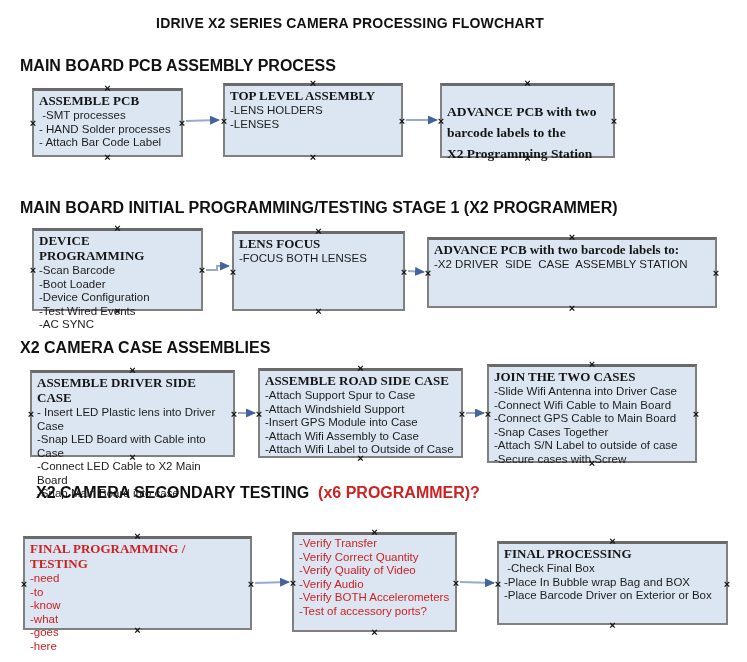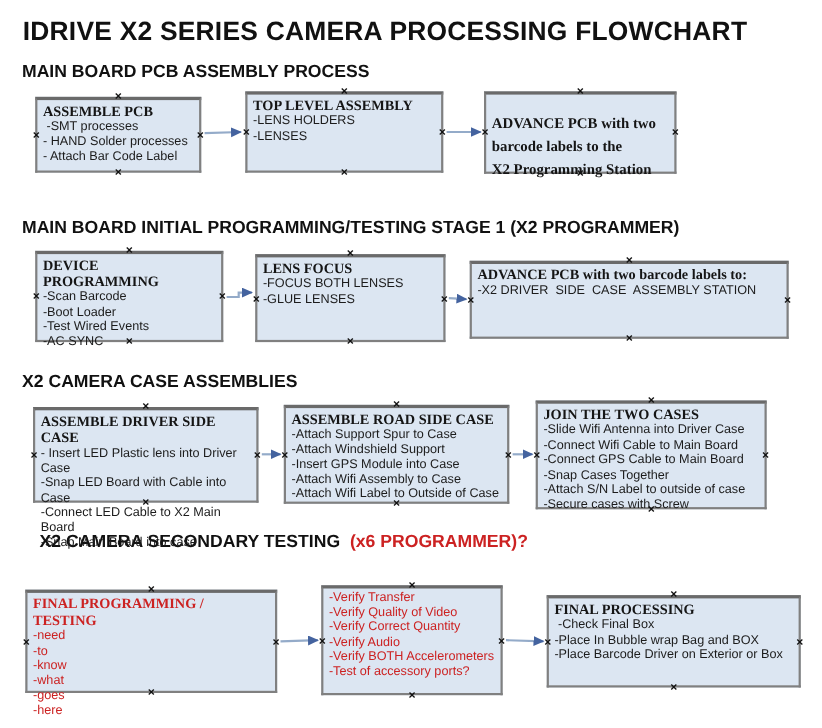--- a/index.html
+++ b/index.html
@@ -5,21 +5,21 @@
   html,body { margin:0; padding:0; }
   body {
     width:747px; height:662px; position:relative;
     background:#ffffff; overflow:hidden;
     font-family:"Liberation Sans", sans-serif;
     --red:#cc2222; --box-fill:#dce6f2; --box-border:#808080;
     --arrow-line:#94abc9; --arrow-head:#44639f;
   }
   .page-title {
     position:absolute; top:15px; left:0; width:700px; text-align:center;
-    font-size:24px; font-weight:bold; color:#111; letter-spacing:0.2px;
+    font-size:14px; font-weight:bold; color:#111; letter-spacing:0.2px;
   }
   .sec-heading {
     position:absolute; font-size:16px; font-weight:bold; color:#111; white-space:pre;
   }
   .heading-red { color:var(--red); }
   .fcbox {
     position:absolute; box-sizing:border-box;
     background:var(--box-fill);
     border:2px solid var(--box-border);
     border-top:3px solid #6a6a6a;
@@ -82,31 +82,31 @@
 <span class="handle h-top">×</span>
     <span class="handle h-bottom">×</span>
     <span class="handle h-left">×</span>
     <span class="handle h-right">×</span>
   </div>
 
 <div class="fcbox" style="left:32px;top:228px;width:171px;height:83px">
   <div class="fctitle">DEVICE PROGRAMMING</div>
   <div class="fcitem">-Scan Barcode</div>
   <div class="fcitem">-Boot Loader</div>
+  <div class="fcitem">-Device Configuration</div>
   <div class="fcitem">-Test Wired Events</div>
   <div class="fcitem">-AC SYNC</div>
 <span class="handle h-top">×</span>
     <span class="handle h-bottom">×</span>
     <span class="handle h-left">×</span>
     <span class="handle h-right">×</span>
   </div>
 <div class="fcbox" style="left:232px;top:231px;width:173px;height:80px">
   <div class="fctitle">LENS FOCUS</div>
   <div class="fcitem">-FOCUS BOTH LENSES</div>
-  <div class="fcitem">-GLUE LENSES</div>
 <span class="handle h-top">×</span>
     <span class="handle h-bottom">×</span>
     <span class="handle h-left">×</span>
     <span class="handle h-right">×</span>
   </div>
 <div class="fcbox" style="left:427px;top:237px;width:290px;height:71px">
   <div class="fctitle">ADVANCE PCB with two barcode labels to:</div>
   <div class="fcitem">-X2 DRIVER  SIDE  CASE  ASSEMBLY STATION</div>
 <span class="handle h-top">×</span>
     <span class="handle h-bottom">×</span>
@@ -159,22 +159,22 @@
   <div class="fcitem">-what</div>
   <div class="fcitem">-goes</div>
   <div class="fcitem">-here</div>
 <span class="handle h-top">×</span>
     <span class="handle h-bottom">×</span>
     <span class="handle h-left">×</span>
     <span class="handle h-right">×</span>
   </div>
 <div class="fcbox red" style="left:292px;top:532px;width:165px;height:100px">
   <div class="fcitem">-Verify Transfer</div>
+  <div class="fcitem">-Verify Correct Quantity</div>
   <div class="fcitem">-Verify Quality of Video</div>
-  <div class="fcitem">-Verify Correct Quantity</div>
   <div class="fcitem">-Verify Audio</div>
   <div class="fcitem">-Verify BOTH Accelerometers</div>
   <div class="fcitem">-Test of accessory ports?</div>
 <span class="handle h-top">×</span>
     <span class="handle h-bottom">×</span>
     <span class="handle h-left">×</span>
     <span class="handle h-right">×</span>
   </div>
 <div class="fcbox" style="left:497px;top:541px;width:231px;height:84px">
   <div class="fctitle">FINAL PROCESSING</div>

